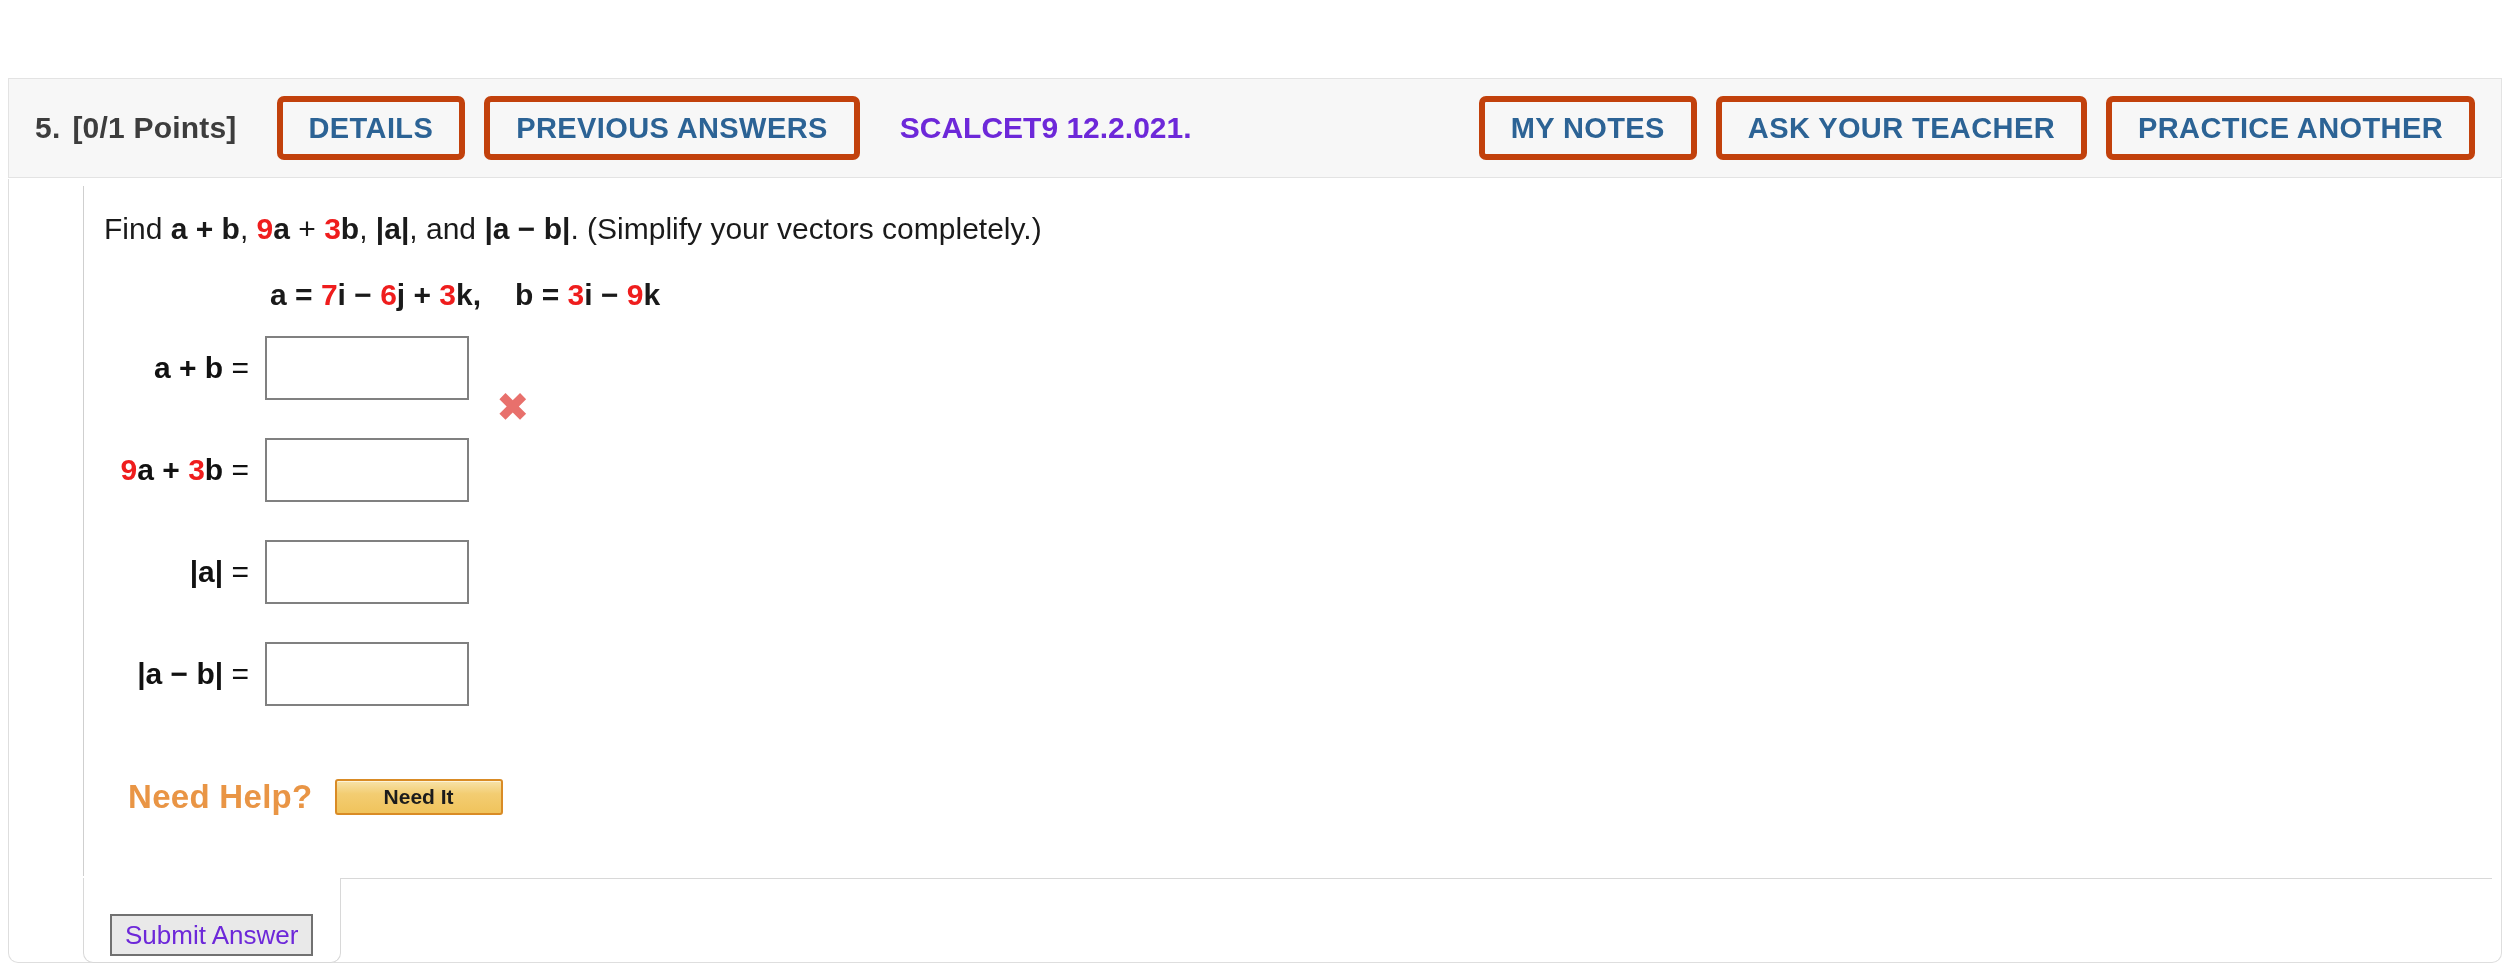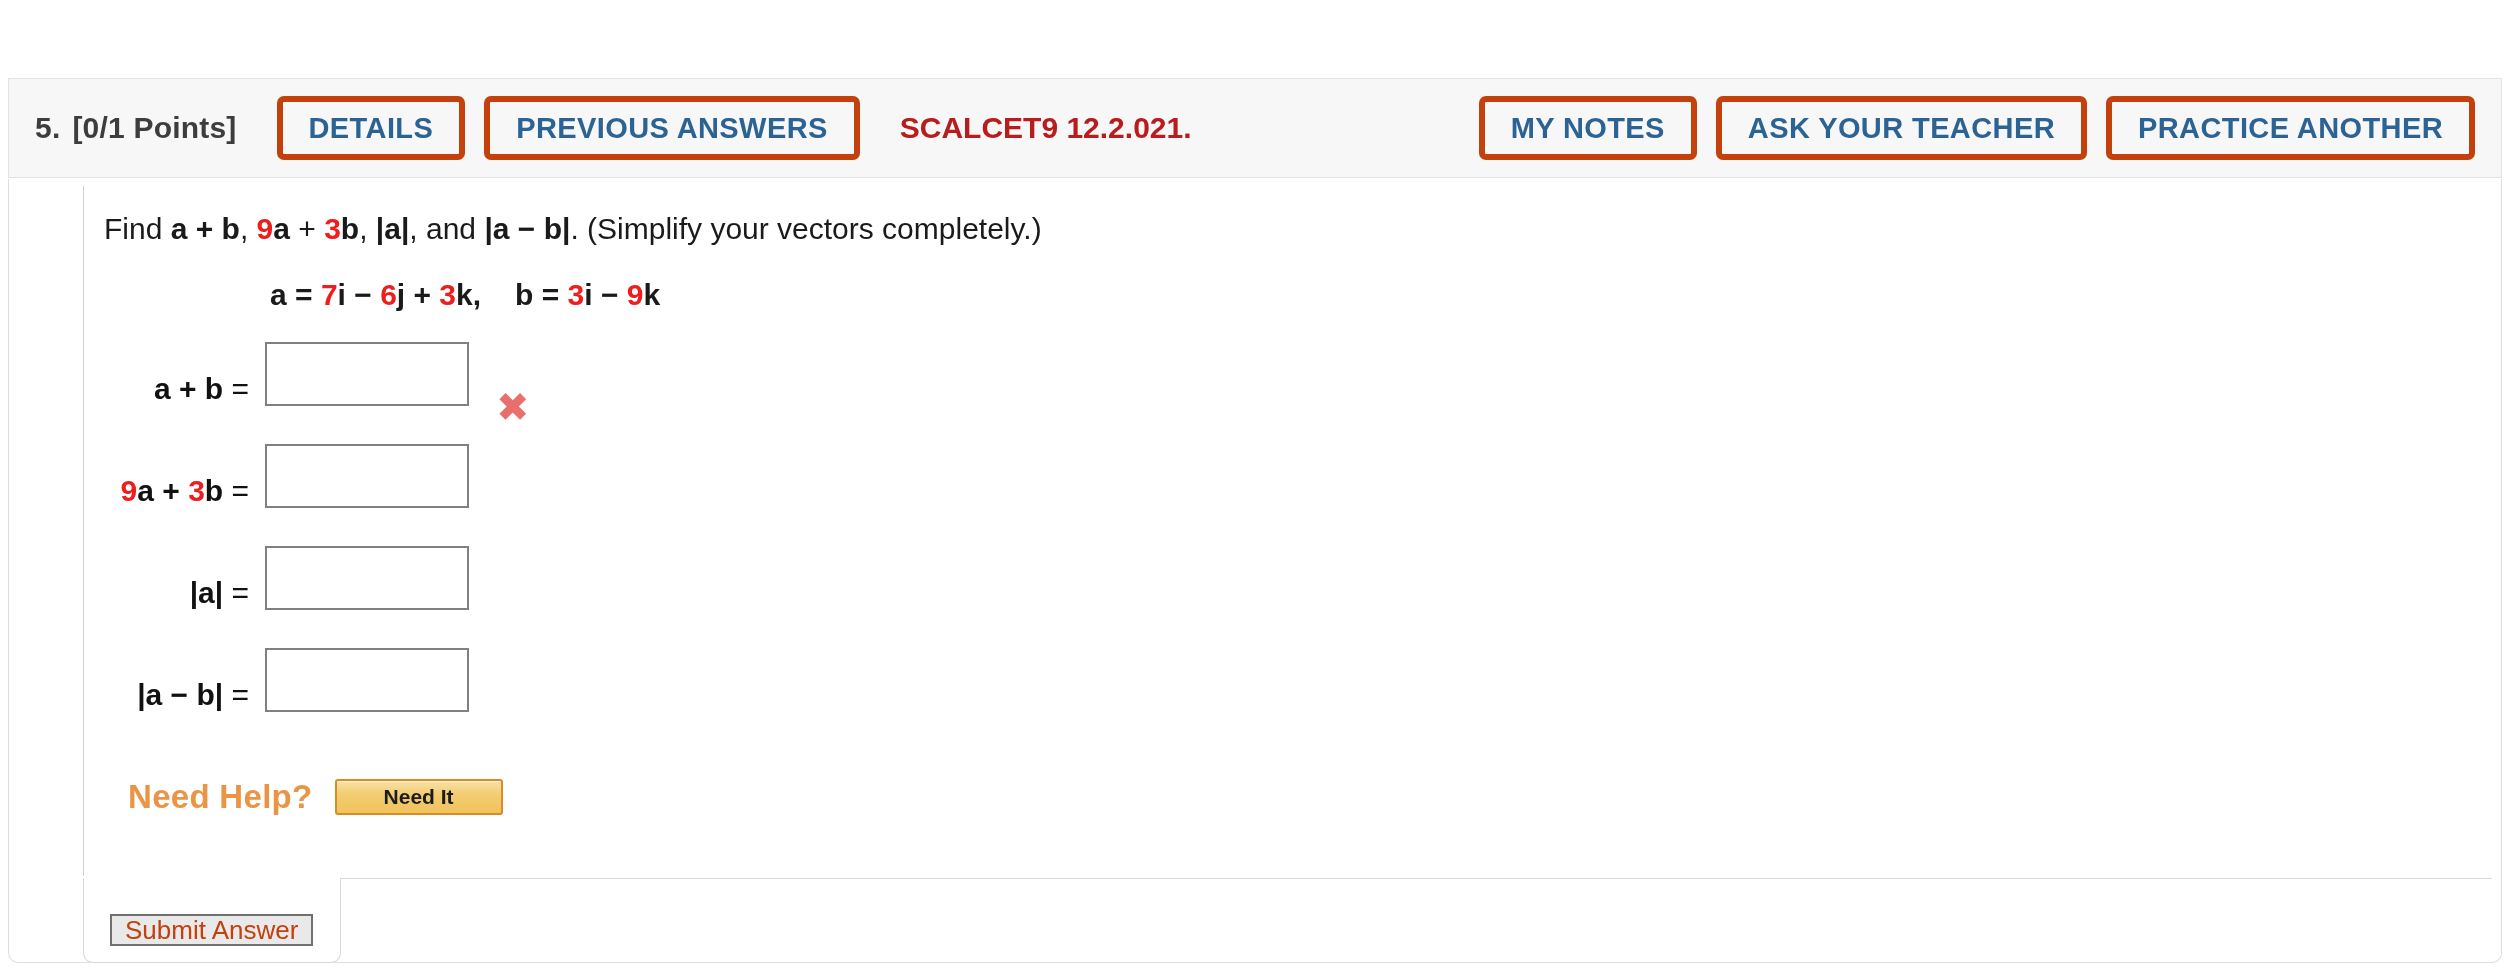--- a/index.html
+++ b/index.html
@@ -47,21 +47,21 @@
     display: inline-flex;
     align-items: center;
     justify-content: center;
     white-space: nowrap;
     cursor: pointer;
     font-family: "Liberation Sans", sans-serif;
   }
   .hbtn + .hbtn { margin-left: 19px; }
 
   .q-tag {
-    font-size: 30px; font-weight: bold; color: #b91c1c;
+    font-size: 30px; font-weight: bold; color: #6d28d9;
     margin-left: 40px; white-space: nowrap;
   }
 
   .header-spacer { flex: 1 1 auto; }
   .right-btns { display: flex; align-items: center; }
 
   
   .content-panel {
     position: absolute;
     left: 8px; top: 179px;
@@ -98,21 +98,21 @@
     font-weight: bold;
     white-space: nowrap;
   }
   .vecdef .gap { display:inline-block; width: 34px; }
 
   
   .rows { position: absolute; left: 0; top: 330px; }
   .arow {
     position: absolute;
     display: flex;
-    align-items: flex-end;
+    align-items: center;
     height: 76px;
   }
   .arow .label {
     width: 265px;
     text-align: right;
     padding-right: 16px;
     font-size: 30px;
     font-weight: bold;
     color: #111111;
     white-space: nowrap;
@@ -183,25 +183,25 @@
     left: 83px; top: 878px;
     width: 258px; height: 85px;
     border: 1px solid #d8d8d8;
     border-top: none;
     border-radius: 0 0 10px 10px;
     background: #ffffff;
   }
   .submit-btn {
     position: absolute;
     left: 110px; top: 914px;
-    height: 32px;
+    height: 42px;
     padding: 0 13px;
     background: #e9e9e9;
     border: 2px solid #717171;
-    color: #c2410c;
+    color: #6d28d9;
     font-size: 26px;
     font-family: "Liberation Sans", sans-serif;
     cursor: pointer;
     display: inline-flex;
     align-items: center;
   }
 </style>
 </head>
 <body>
 

